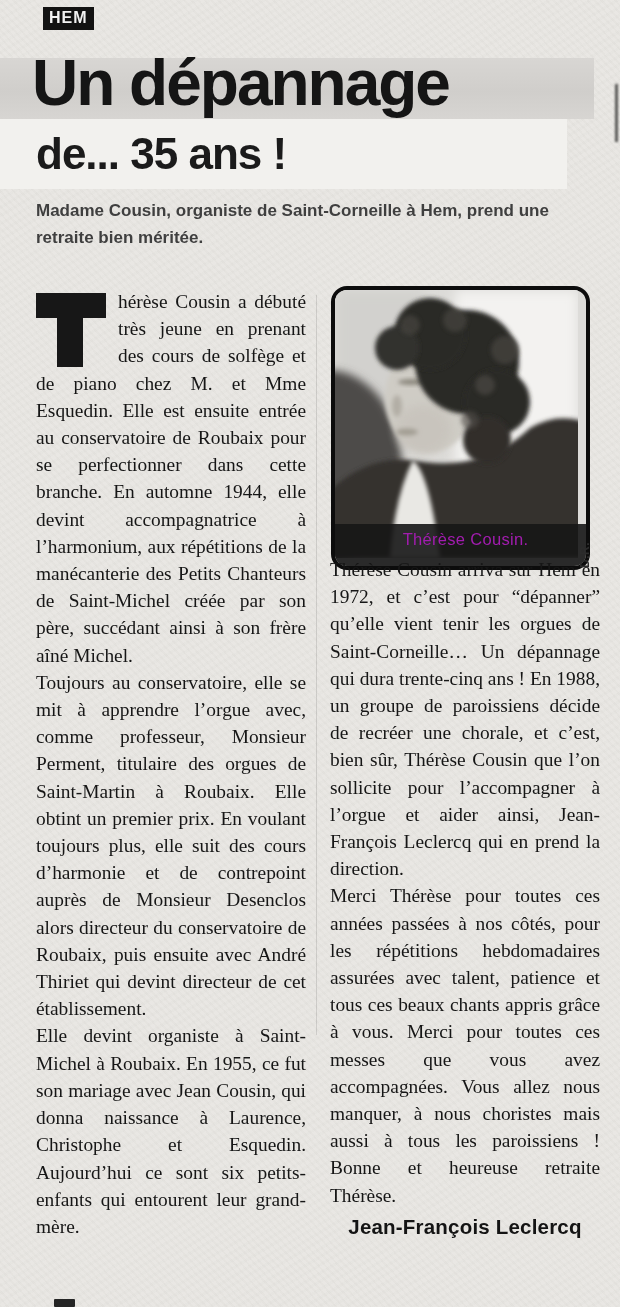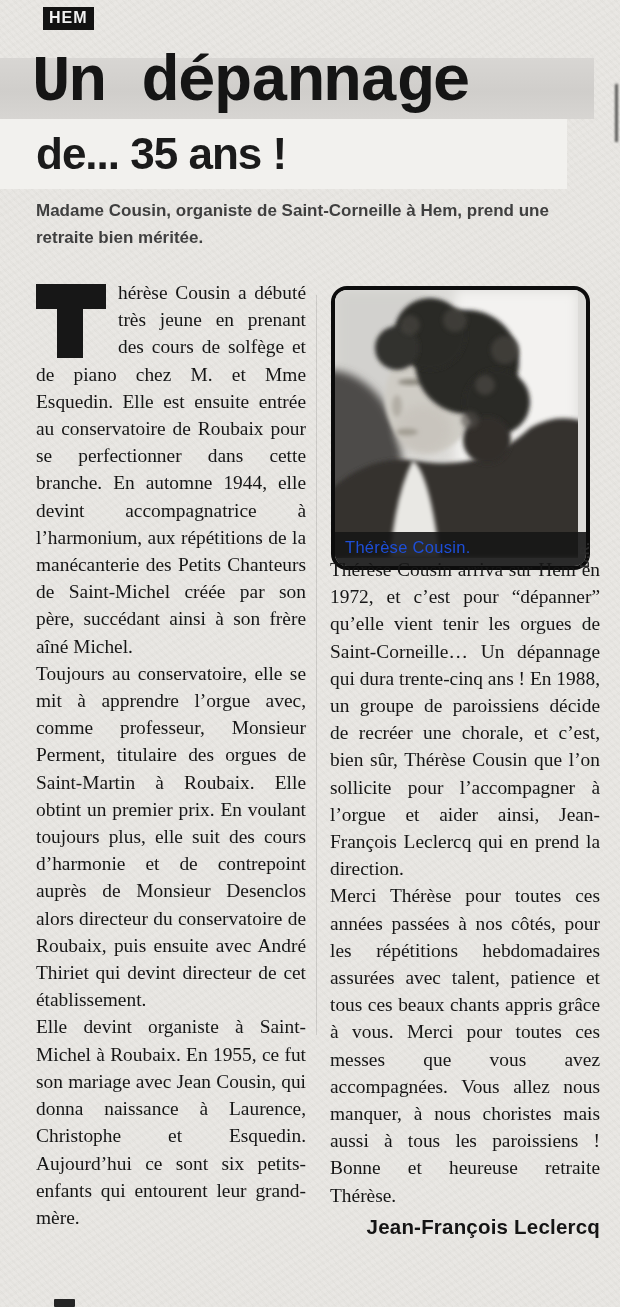--- a/index.html
+++ b/index.html
@@ -25,21 +25,21 @@
   .headline-band-1{
     position:absolute;left:0;top:58px;width:594px;height:61px;
     background:linear-gradient(180deg,#d8d6d3 0%,#d0cecb 55%,#d7d5d2 100%);
   }
   .headline-band-2{
     position:absolute;left:0;top:119px;width:567px;height:70px;
     background:#f2f1ee;
   }
   .headline-1{
     position:absolute;left:32px;top:50px;
-    font-family:Liberation Mono, monospace;
+    font-family:Liberation Sans, sans-serif;
     font-weight:900;font-size:64px;line-height:66px;
     letter-spacing:-2px;color:#151515;
     white-space:nowrap;
   }
   .headline-2{
     position:absolute;left:36px;top:124px;
     font-family:"Liberation Sans", sans-serif;
     font-weight:900;font-size:44px;line-height:60px;
     letter-spacing:-1px;color:#1b1b1b;
     white-space:nowrap;
@@ -49,59 +49,59 @@
     font-family:"Liberation Sans", sans-serif;
     font-weight:bold;font-size:17px;line-height:27px;
     color:#3f3f3f;
   }
   .col{
     position:absolute;width:270px;
     font-size:19.4px;line-height:27.2px;
     text-align:justify;
   }
   .col p{margin:0;}
-  .col-left{left:36px;top:279px;}
+  .col-left{left:36px;top:288px;}
   .col-right{left:330px;top:556px;}
   .col-rule{
     position:absolute;left:316px;top:295px;width:1px;height:740px;
     background:rgba(40,40,40,0.14);
   }
   .dropcap{
     float:left;position:relative;
     width:70px;height:74px;margin:5px 12px 0 0;
   }
   .dropcap .bar{position:absolute;left:0;top:0;width:70px;height:25px;background:#171717;}
   .dropcap .stem{position:absolute;left:21px;top:0;width:26px;height:74px;background:#171717;}
   .dropcap .sr{position:absolute;width:1px;height:1px;overflow:hidden;clip:rect(0 0 0 0);white-space:nowrap;}
   .photo-frame{
     position:absolute;left:331px;top:286px;
     width:251px;height:276px;
     border:4px solid #0c0c0c;border-radius:16px;
     overflow:hidden;background:#dddcd9;
   }
   .photo-frame svg{display:block;}
   .photo-caption{
-    position:absolute;left:0;right:0;bottom:0;height:34px;
+    position:absolute;left:0;right:0;bottom:0;height:42px;
     background:rgba(22,22,22,0.9);
-    color:#1d4ed8;
+    color:#a21caf;
     font-family:"Liberation Sans", sans-serif;
     font-size:16.5px;line-height:30px;
-    padding-left:10px;letter-spacing:0.3px;
+    padding-left:10px;letter-spacing:0.3px;text-align:center;
   }
   .photo-credit{
     position:absolute;left:578px;top:498px;
     width:50px;height:50px;
     font-family:"Liberation Sans", sans-serif;
     font-size:12px;color:#2c2c2c;font-weight:bold;
     transform:rotate(-90deg);transform-origin:35px 35px;
     letter-spacing:0.5px;
   }
   .signature{
     margin-top:4px;
-    text-align:right;
+    text-align:center;
     font-family:"Liberation Sans", sans-serif;
     font-weight:bold;font-size:20.5px;
     color:#141414;
     letter-spacing:0.2px;
   }
   .edge-smudge{
     position:absolute;left:615px;top:84px;width:3px;height:58px;
     background:#5a5a58;filter:blur(1px);
   }
   .bottom-cut{

